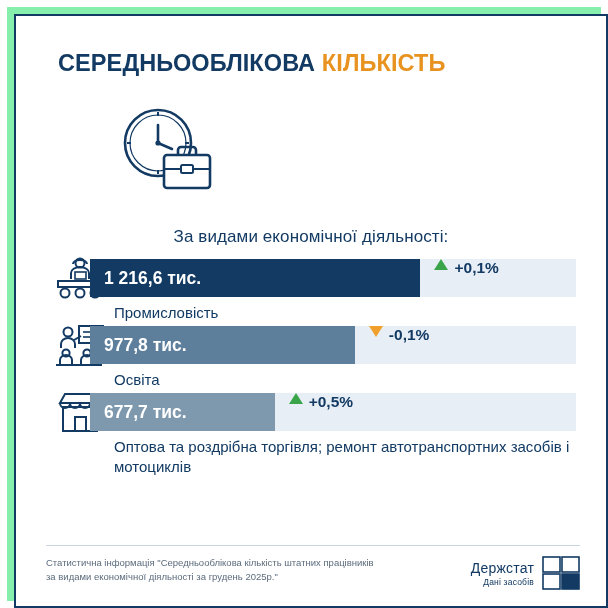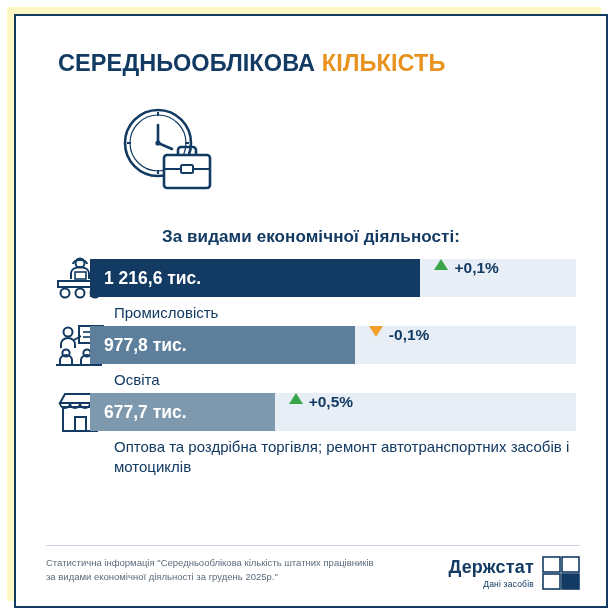--- a/index.html
+++ b/index.html
@@ -11,21 +11,21 @@
     height: 608px;
     font-family: "Liberation Sans", sans-serif;
     background: #ffffff;
     overflow: hidden;
   }
   .page {
     position: relative;
     width: 608px;
     height: 608px;
     box-sizing: border-box;
-    background: #fef9c3;
+    background: #86efac;
     border: 7px solid #ffffff;
   }
   .frame {
     position: absolute;
     left: 7px; top: 7px;
     width: 594px; height: 594px;
     box-sizing: border-box;
     border: 2px solid #123a63;
     background: #ffffff;
   }
@@ -88,21 +88,21 @@
     color: #5b6b7c;
     white-space: nowrap;
   }
   .period-note .np-val { color: #3f5668; }
 
   
   .section-title {
     margin-top: 12px;
     text-align: center;
     font-size: 17px;
-    font-weight: bold;
+    font-weight: normal;
     color: #123a63;
     letter-spacing: 0.1px;
   }
 
   
   .rows {
     margin-top: 12px;
   }
   .row {
     position: relative;
@@ -188,22 +188,22 @@
   }
   .logo {
     display: flex;
     align-items: center;
     gap: 8px;
   }
   .logo-text {
     text-align: right;
   }
   .logo-name {
-    font-size: 18px;
-    font-weight: bold;
+    font-size: 14px;
+    font-weight: normal;
     color: #123a63;
     letter-spacing: 0.2px;
   }
   .logo-tag {
     font-size: 8.5px;
     color: #123a63;
     letter-spacing: 0.2px;
     margin-top: 1px;
   }
   .logo-mark {

